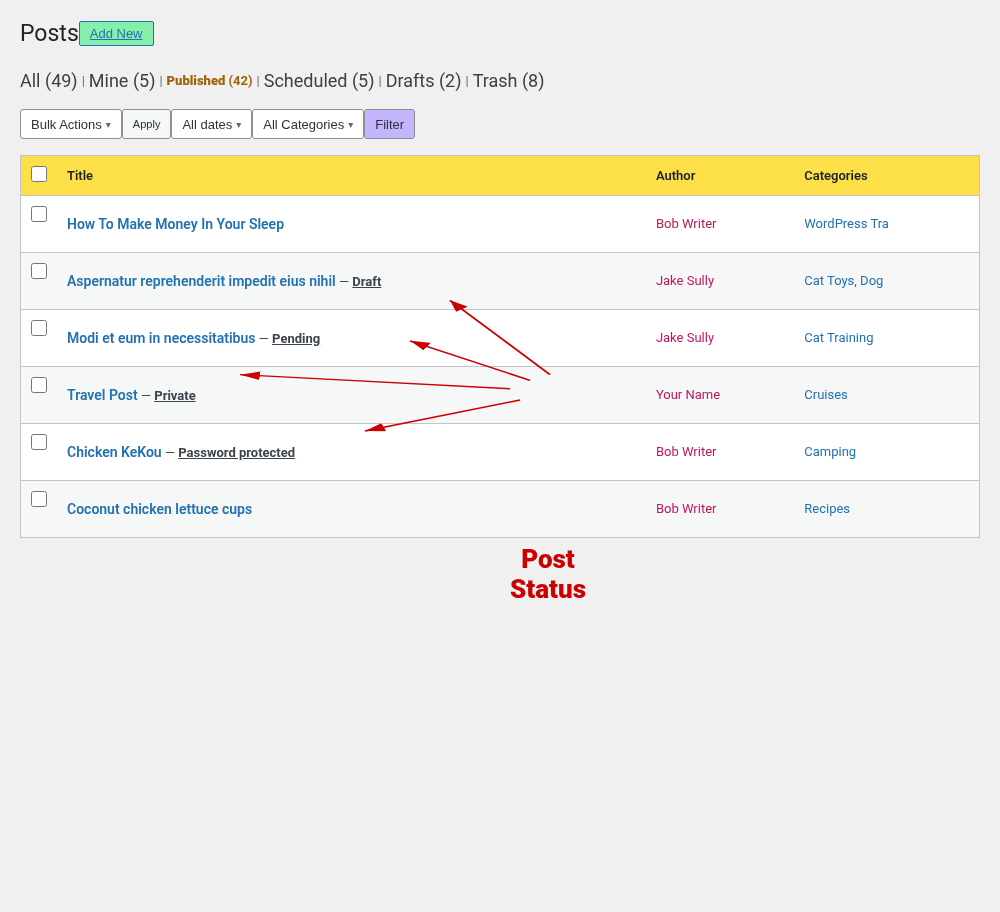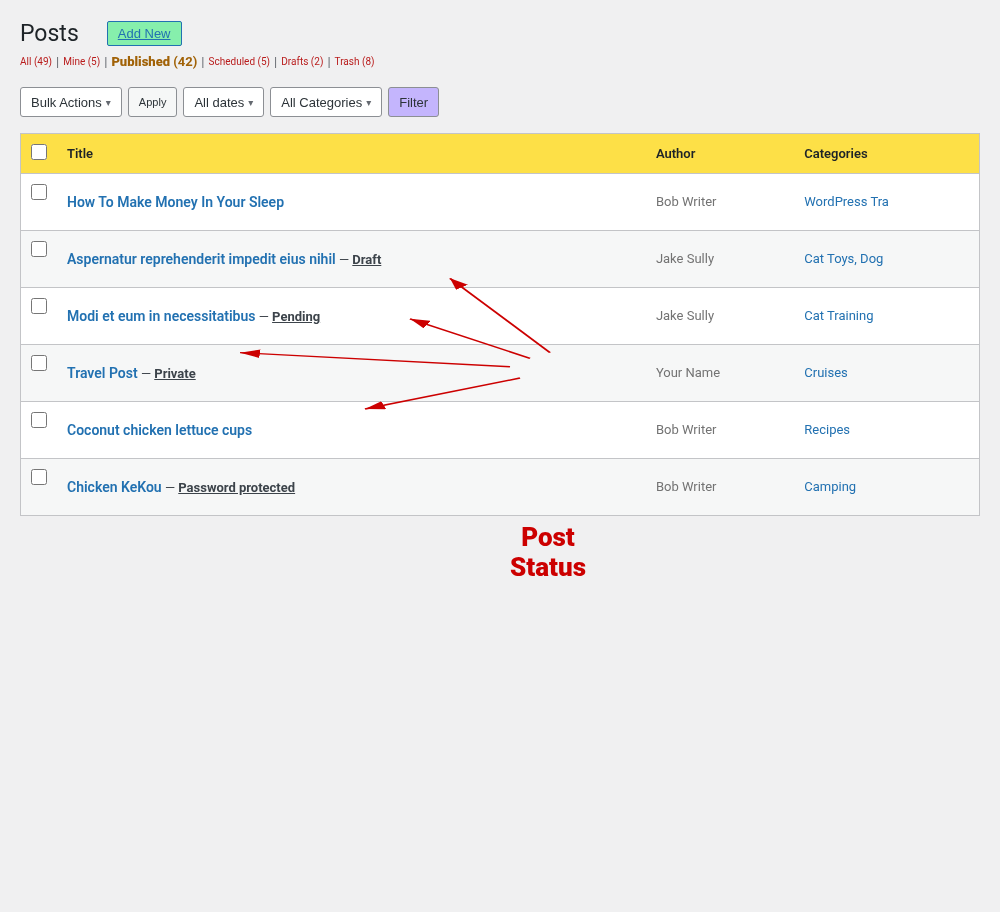--- a/index.html
+++ b/index.html
@@ -11,22 +11,22 @@
     }
     .wrap {
       background: #f0f0f1;
       padding: 20px 20px 20px 20px;
       max-width: 1000px;
       min-height: 912px;
     }
     .page-header {
       display: flex;
       align-items: center;
-      gap: 28px;
-      margin-bottom: 7px;
+      gap: 0;
+      margin-bottom: 23px;
     }
     .page-title {
       font-size: 23px;
       font-weight: 400;
       color: #1d2327;
     }
     .add-new-btn {
       border: 1px solid #2271b1;
       background: #86efac;
       color: #2271b1;
@@ -39,34 +39,34 @@
 
     .subsubsub {
       display: flex;
       align-items: center;
       gap: 0;
       margin-bottom: 10px;
       flex-wrap: wrap;
       font-size: 13px;
     }
     .subsubsub a {
-      color: #b91c1c;
+      color: #404040;
       text-decoration: none;
-      font-size: 10px;
+      font-size: 18px;
     }
     .subsubsub .current { font-weight: 700; color: #a16207; }
     .subsubsub .sep {
       color: #646970;
       margin: 0 4px;
     }
 
     .tablenav {
       display: flex;
       align-items: center;
-      gap: 6px;
+      gap: 0;
       margin-bottom: 0;
       padding: 8px 0;
     }
     .dropdown-btn {
       display: flex;
       align-items: center;
       gap: 4px;
       background: #fff;
       border: 1px solid #8c8f94;
       border-radius: 3px;
@@ -143,21 +143,21 @@
       color: #3c434a;
       font-weight: 700;
       font-style: normal;
     }
     .post-status-text {
       text-decoration: underline;
       text-decoration-color: #3c434a;
     }
     .em-dash { color: #3c434a; }
     .author-link {
-      color: #737373;
+      color: #be185d;
       text-decoration: none;
     }
     .cat-link {
       color: #2271b1;
       text-decoration: none;
     }
 
     input[type="checkbox"] {
       cursor: pointer;
       width: 16px;
@@ -303,43 +303,43 @@
           <td>
             <a href="#" class="cat-link">Cruises</a>
           </td>
         </tr>
 
         <tr>
           <td class="check-column">
             <input type="checkbox" style="">
           </td>
           <td>
-            <a href="#" class="post-title-link">Coconut chicken lettuce cups</a>
-          </td>
-          <td>
-            <a href="#" class="author-link">Bob Writer</a>
-          </td>
-          <td>
-            <a href="#" class="cat-link">Recipes</a>
-          </td>
-        </tr>
-
-        <tr>
-          <td class="check-column">
-            <input type="checkbox" style="">
-          </td>
-          <td>
             <a href="#" class="post-title-link">Chicken KeKou</a>
             <span class="em-dash"> — </span><span class="post-status"><span class="post-status-text">Password protected</span></span>
           </td>
           <td>
             <a href="#" class="author-link">Bob Writer</a>
           </td>
           <td>
             <a href="#" class="cat-link">Camping</a>
+          </td>
+        </tr>
+
+        <tr>
+          <td class="check-column">
+            <input type="checkbox" style="">
+          </td>
+          <td>
+            <a href="#" class="post-title-link">Coconut chicken lettuce cups</a>
+          </td>
+          <td>
+            <a href="#" class="author-link">Bob Writer</a>
+          </td>
+          <td>
+            <a href="#" class="cat-link">Recipes</a>
           </td>
         </tr>
       </tbody>
     </table>
 
     <svg class="annotation-svg" viewBox="0 0 960 680" preserveAspectRatio="none" style="position:absolute;top:0;left:0;width:100%;height:100%;pointer-events:none;overflow:visible;">
 
       <defs>
         <marker id="arrowhead" markerWidth="8" markerHeight="6" refX="8" refY="3" orient="auto">
           <polygon points="0 0, 8 3, 0 6" fill="#cc0000"></polygon>

